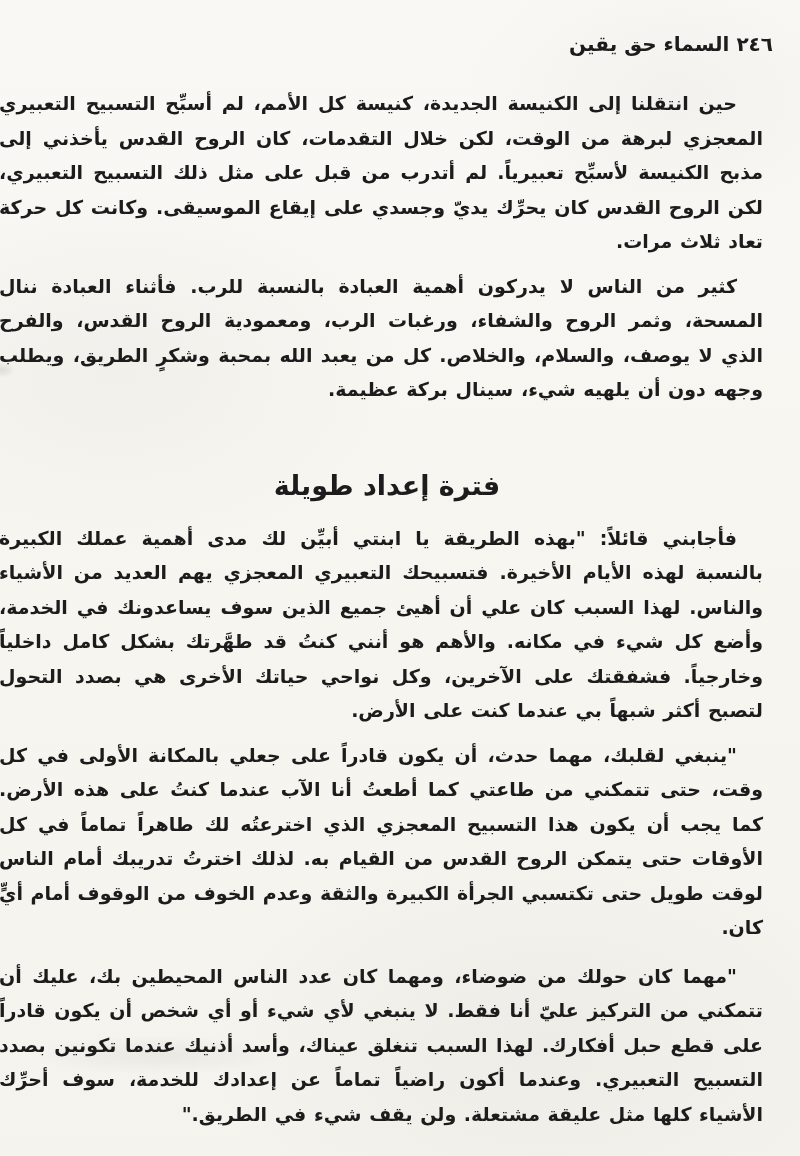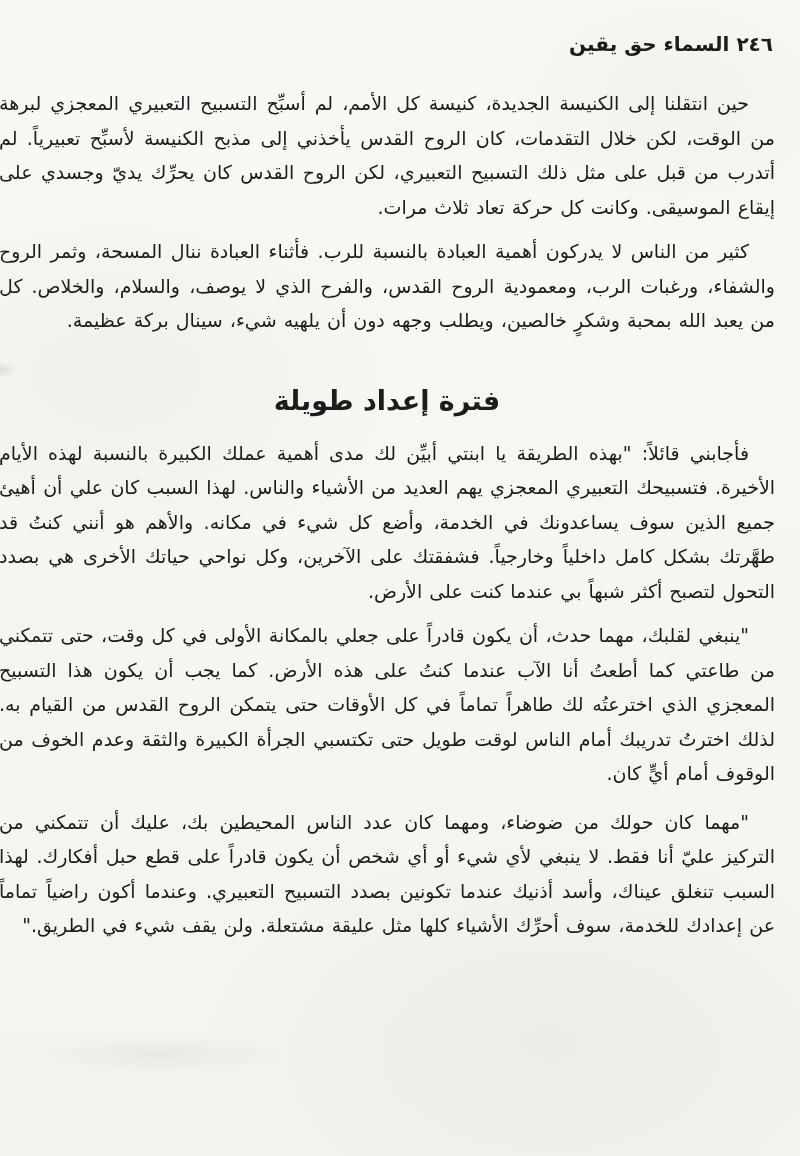--- a/index.html
+++ b/index.html
@@ -46,48 +46,49 @@
     font-weight:bold;
     font-size:20px;
     letter-spacing:0.5px;
     margin:4px 2px 30px 0;
   }
   p.body{
     font-size:19px;
     line-height:34.5px;
     text-align:justify;
     text-justify:inter-word;
-    margin:0 0 10px 0;
+    margin:0 12px 10px 0;
     text-indent:26px;
     word-spacing:1px;
+    font-weight:bold;
   }
   p.no-indent{text-indent:26px;}
   .section-heading{
     text-align:center;
     font-weight:bold;
     font-size:27px;
-    margin:47px 0 20px 0;
+    margin:63px 0 20px 0;
   }
 </style>
 </head>
 <body>
 
 <div class="sheet">
   <div class="scan-corner"></div>
   <div class="scan-edge-line"></div>
   <div class="scan-smudge smudge-a"></div>
   <div class="scan-smudge smudge-b"></div>
   <div class="scan-smudge smudge-c"></div>
 
   <div class="content">
     <div class="running-head">٢٤٦ السماء حق يقين</div>
 
     <p class="body">حين انتقلنا إلى الكنيسة الجديدة، كنيسة كل الأمم، لم أسبِّح التسبيح التعبيري المعجزي لبرهة من الوقت، لكن خلال التقدمات، كان الروح القدس يأخذني إلى مذبح الكنيسة لأسبِّح تعبيرياً. لم أتدرب من قبل على مثل ذلك التسبيح التعبيري، لكن الروح القدس كان يحرِّك يديّ وجسدي على إيقاع الموسيقى. وكانت كل حركة تعاد ثلاث مرات.</p>
 
-    <p class="body">كثير من الناس لا يدركون أهمية العبادة بالنسبة للرب. فأثناء العبادة ننال المسحة، وثمر الروح والشفاء، ورغبات الرب، ومعمودية الروح القدس، والفرح الذي لا يوصف، والسلام، والخلاص. كل من يعبد الله بمحبة وشكرٍ خالصين، ويطلب وجهه دون أن يلهيه شيء، سينال بركة عظيمة.</p>
+    <p class="body">كثير من الناس لا يدركون أهمية العبادة بالنسبة للرب. فأثناء العبادة ننال المسحة، وثمر الروح والشفاء، ورغبات الرب، ومعمودية الروح القدس، والفرح الذي لا يوصف، والسلام، والخلاص. كل من يعبد الله بمحبة وشكرٍ الطريق، ويطلب وجهه دون أن يلهيه شيء، سينال بركة عظيمة.</p>
 
     <h2 class="section-heading">فترة إعداد طويلة</h2>
 
 
     <p class="body">فأجابني قائلاً: "بهذه الطريقة يا ابنتي أبيِّن لك مدى أهمية عملك الكبيرة بالنسبة لهذه الأيام الأخيرة. فتسبيحك التعبيري المعجزي يهم العديد من الأشياء والناس. لهذا السبب كان علي أن أهيئ جميع الذين سوف يساعدونك في الخدمة، وأضع كل شيء في مكانه. والأهم هو أنني كنتُ قد طهَّرتك بشكل كامل داخلياً وخارجياً. فشفقتك على الآخرين، وكل نواحي حياتك الأخرى هي بصدد التحول لتصبح أكثر شبهاً بي عندما كنت على الأرض.</p>
 
     <p class="body" style="margin-bottom:14px;">"ينبغي لقلبك، مهما حدث، أن يكون قادراً على جعلي بالمكانة الأولى في كل وقت، حتى تتمكني من طاعتي كما أطعتُ أنا الآب عندما كنتُ على هذه الأرض. كما يجب أن يكون هذا التسبيح المعجزي الذي اخترعتُه لك طاهراً تماماً في كل الأوقات حتى يتمكن الروح القدس من القيام به. لذلك اخترتُ تدريبك أمام الناس لوقت طويل حتى تكتسبي الجرأة الكبيرة والثقة وعدم الخوف من الوقوف أمام أيٍّ كان.</p>
 
     <p class="body">"مهما كان حولك من ضوضاء، ومهما كان عدد الناس المحيطين بك، عليك أن تتمكني من التركيز عليّ أنا فقط. لا ينبغي لأي شيء أو أي شخص أن يكون قادراً على قطع حبل أفكارك. لهذا السبب تنغلق عيناك، وأسد أذنيك عندما تكونين بصدد التسبيح التعبيري. وعندما أكون راضياً تماماً عن إعدادك للخدمة، سوف أحرِّك الأشياء كلها مثل عليقة مشتعلة. ولن يقف شيء في الطريق."</p>
   </div>

